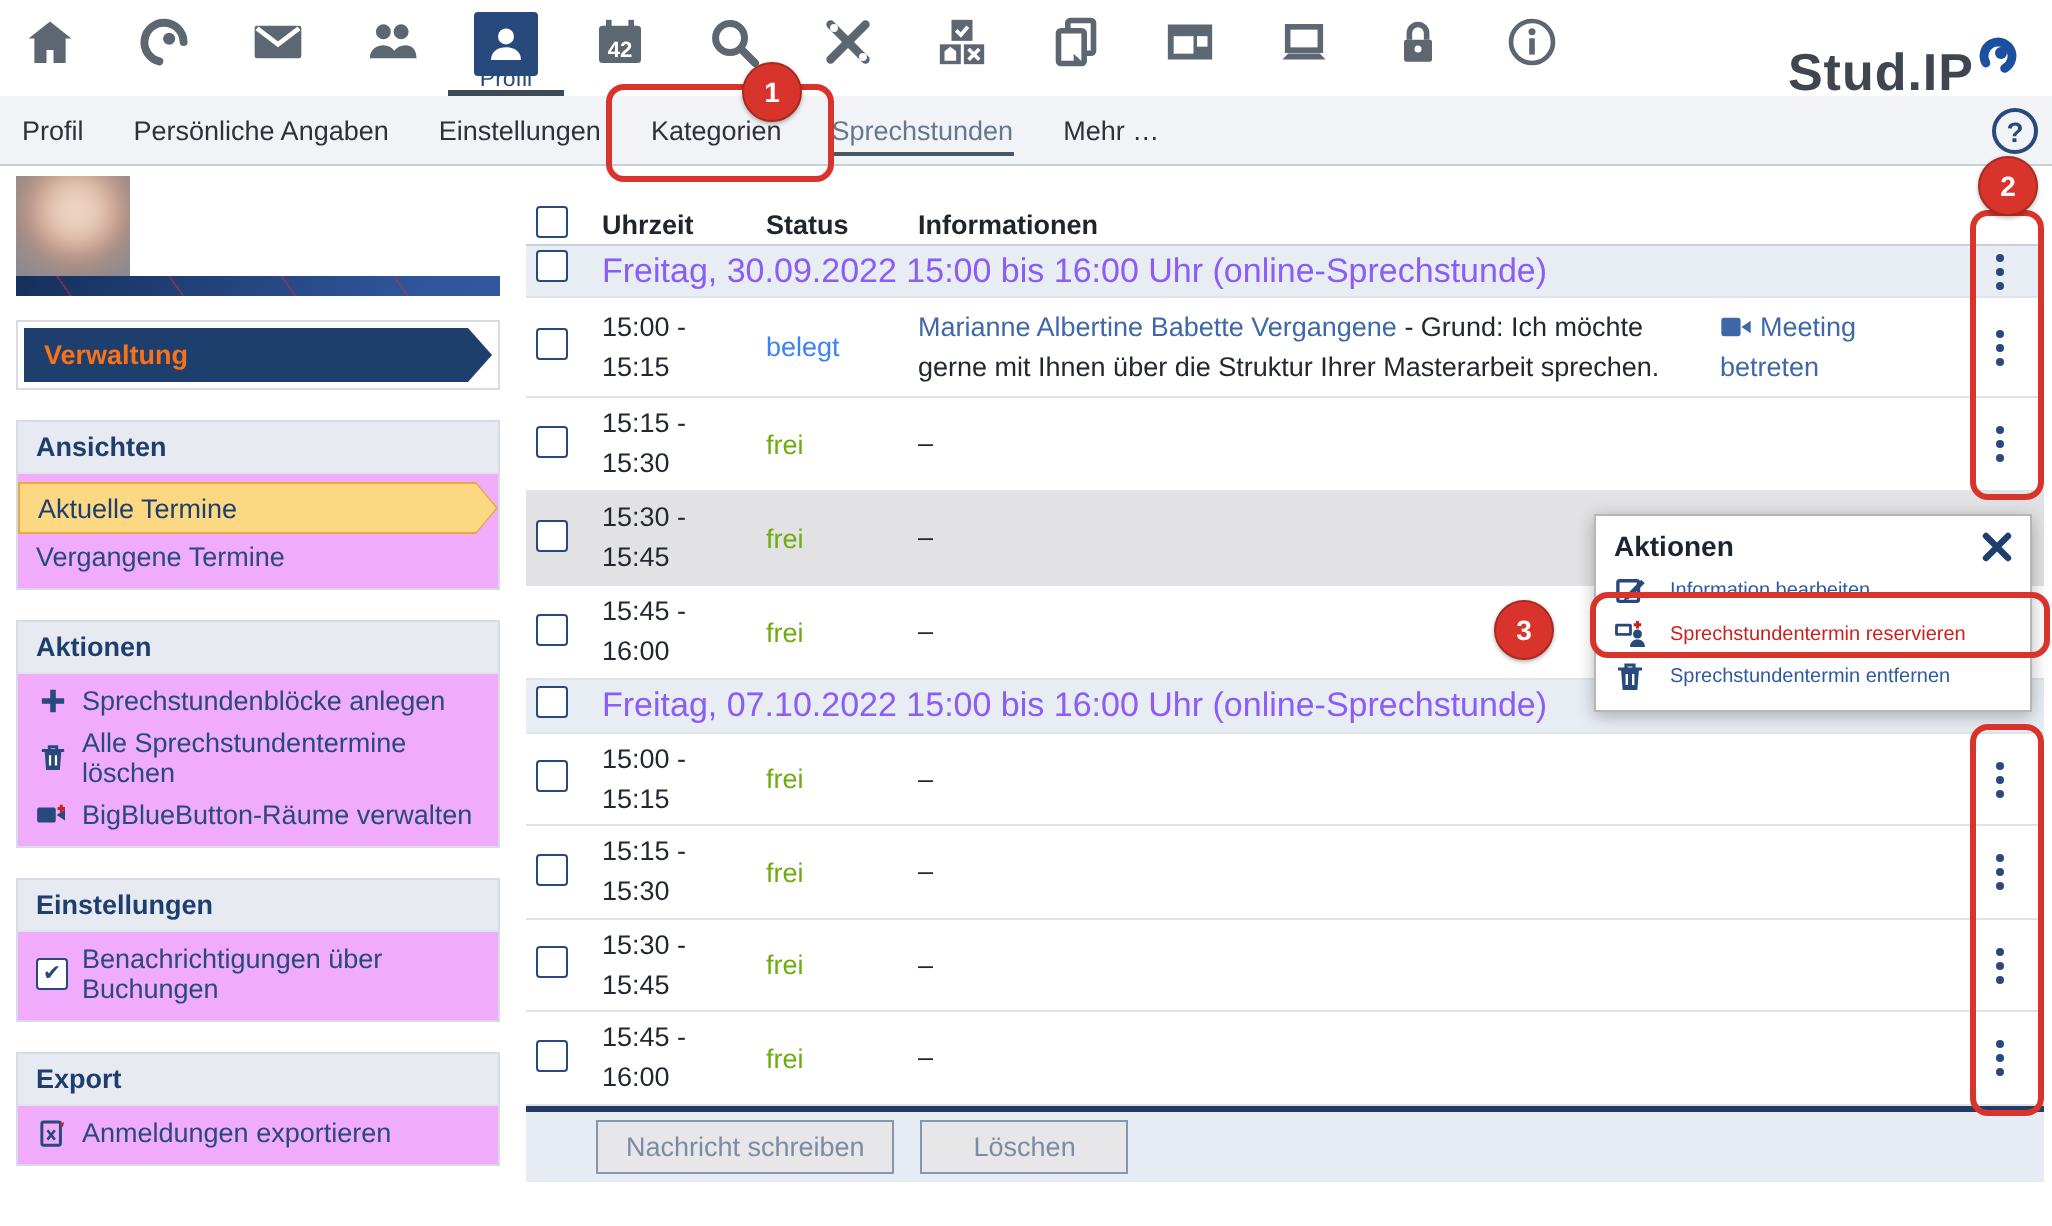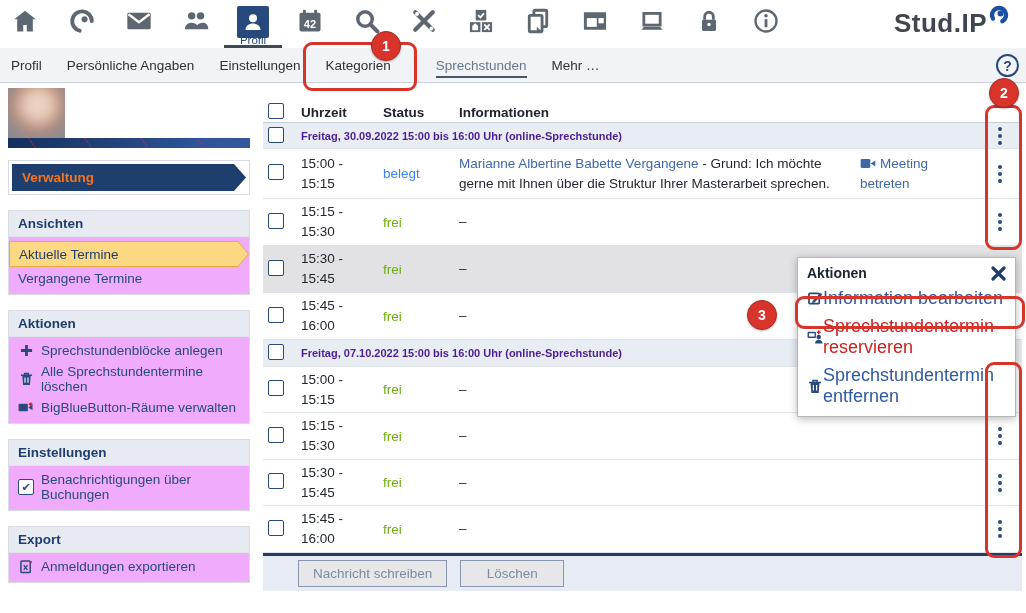--- a/index.html
+++ b/index.html
@@ -10,27 +10,27 @@
   }
   
   .topbar{position:absolute;left:0;top:0;width:1026px;height:48px;background:#fff;}
   .topbar-icons{position:absolute;left:10px;top:0;height:48px;display:flex;gap:27px;align-items:flex-start;}
   .tb-slot{width:30px;height:48px;display:flex;justify-content:center;position:relative;padding-top:7px;box-sizing:border-box;}
   .tb-slot svg{display:block;}
   .tb-active{width:34px;margin:0 -2px;}
   .tb-active .tile{width:32px;height:32px;background:#28497c;border-radius:2px;display:flex;align-items:center;justify-content:center;margin-top:-1px;}
   .tb-active .tb-label{position:absolute;top:34px;left:50%;transform:translateX(-50%);font-size:11.5px;color:#28497c;white-space:nowrap;}
   .tb-active .tb-underline{position:absolute;bottom:0px;left:50%;transform:translateX(-50%);width:58px;height:3px;background:#3f4a57;}
-  .logo{position:absolute;right:16px;top:8px;display:flex;align-items:flex-start;justify-content:flex-end;}
+  .logo{position:absolute;right:16px;top:21px;display:flex;align-items:flex-start;justify-content:flex-end;}
   .logo-text{font-size:26px;font-weight:800;color:#3f4650;letter-spacing:.5px;line-height:30px;}
   .logo-spiral{margin:-4px 0 0 1px;}
   
   .subnav{position:absolute;left:0;top:48px;width:1026px;height:35px;background:#f2f3f6;border-bottom:1px solid #cbd0d8;display:flex;align-items:center;gap:25px;padding-left:11px;box-sizing:border-box;}
   .subnav .nav-item{font-size:13.5px;color:#2d3138;cursor:pointer;}
-  .subnav .nav-item.active{color:#66788c;border-bottom:2px solid #4a5766;padding-bottom:3px;margin-bottom:-5px;margin-left:20px;}
+  .subnav .nav-item.active{color:#66788c;border-bottom:2px solid #4a5766;padding-bottom:3px;margin-bottom:-5px;}
   .help-badge{position:absolute;right:7px;top:54px;width:19px;height:19px;border:2px solid #28497c;border-radius:50%;color:#28497c;font-weight:bold;font-size:14px;display:flex;align-items:center;justify-content:center;}
   
   .sidebar{position:absolute;left:8px;top:88px;width:242px;}
   .profile-head{display:flex;height:60px;flex-direction:column;}
   .avatar{width:57px;height:60px;overflow:hidden;position:relative;background:#8d9096;}
   .avatar-blur{position:absolute;inset:-8px;filter:blur(5px);
     background:
       radial-gradient(circle at 52% 38%, #ecd2c0 0 18%, #d3ab97 34%, #a9897e 48%, #8d8d93 68%, #7e8288 100%),
       linear-gradient(#9a9aa0,#83868c);}
   .title-box{flex:1;color:#fff;font-size:14px;line-height:1.3;padding:10px 6px 0 16px;box-sizing:border-box;position:relative;overflow:hidden;
@@ -49,21 +49,21 @@
   .sel-inner{position:absolute;inset:1px;background:#fdd883;clip-path:polygon(0 0,calc(100% - 10px) 0,100% 50%,calc(100% - 10px) 100%,0 100%);
     display:flex;align-items:center;padding-left:9px;color:#1e3e6e;font-size:13.5px;}
   .sb-link{display:flex;align-items:center;gap:7px;color:#28497c;font-size:13.5px;padding:3px 9px;cursor:pointer;}
   .sb-link .ic{width:16px;display:flex;justify-content:center;flex:none;}
   .cb{width:14px;height:14px;border:1.5px solid #28497c;background:#fff;border-radius:2px;display:inline-flex;align-items:center;justify-content:center;flex:none;box-sizing:content-box;}
   .cb.checked:after{content:"✔";color:#28497c;font-size:11px;font-weight:bold;line-height:1;}
   
   .main{position:absolute;left:263px;top:103px;width:759px;}
   .t-row{display:flex;align-items:center;border-bottom:1px solid #dfe3ea;box-sizing:border-box;}
   .t-header{height:20px;border-bottom:1px solid #c9cfd8;font-weight:bold;color:#20242c;font-size:13.5px;}
-  .t-date{height:26px;background:#e8ecf3;font-weight:bold;color:#4c1d95;font-size:11px;}
+  .t-date{height:26px;background:#e8ecf3;font-weight:normal;color:#8b5cf6;font-size:17px;}
   .row{height:47px;font-size:13.5px;color:#23272f;}
   .row.h50{height:50px;}
   .row.h46{height:46px;}
   .row.selected{background:#e2e2e4;}
   .c-cb{width:38px;padding-left:5px;box-sizing:border-box;flex:none;}
   .c-time{width:82px;flex:none;line-height:1.45;}
   .c-status{width:76px;flex:none;}
   .c-info{flex:1;line-height:1.45;padding-right:8px;}
   .c-meet{width:118px;flex:none;color:#3e68a8;line-height:1.45;}
   .c-act{width:44px;flex:none;display:flex;justify-content:center;}
@@ -74,21 +74,21 @@
   .kebab i{width:4px;height:4px;border-radius:50%;background:#28497c;}
   .date-span{flex:1;}
   
   .t-footer{height:38px;background:#e7ebf3;border-top:3px solid #233c63;display:flex;align-items:center;gap:13px;padding-left:35px;box-sizing:border-box;}
   .f-btn{font-family:inherit;font-size:13.5px;color:#7b8ba1;background:#e7e7ea;border:1px solid #8696ac;padding:5px 14px;min-width:104px;cursor:pointer;}
   .f-btn.wide{min-width:140px;}
   
   .popup{position:absolute;left:797px;top:257px;width:219px;background:#fff;border:1px solid #b7b7b7;box-shadow:0 2px 8px rgba(0,0,0,.28);padding:7px 9px 9px 9px;box-sizing:border-box;z-index:40;}
   .popup-head{display:flex;justify-content:space-between;align-items:center;}
   .popup-title{font-weight:bold;font-size:14px;color:#1b2430;}
-  .popup-item{display:flex;align-items:center;gap:0;font-size:18px;color:#2d5aa0;margin-top:7px;cursor:pointer;}
+  .popup-item{display:flex;align-items:center;gap:12px;font-size:10px;color:#2d5aa0;margin-top:7px;cursor:pointer;}
   .popup-item .ic{width:16px;display:flex;justify-content:center;flex:none;}
   .popup-item.danger{color:#cc1f1f;}
   
   .ann-circle{position:absolute;width:28px;height:28px;border-radius:50%;background:#d9342b;border:1px solid #a82a20;color:#fff;font-weight:bold;font-size:14px;display:flex;align-items:center;justify-content:center;z-index:60;box-shadow:0 1px 2px rgba(0,0,0,.3);}
   .ann-rect{position:absolute;border:3px solid #d9342b;border-radius:9px;z-index:55;pointer-events:none;}
   #rect1{left:303px;top:42px;width:108px;height:43px;}
   #circ1{left:371px;top:31px;}
   #circ2{left:989px;top:78px;}
   #rect2{left:985px;top:105px;width:31px;height:139px;}
   #rect3{left:795px;top:296px;width:224px;height:27px;z-index:65;}

